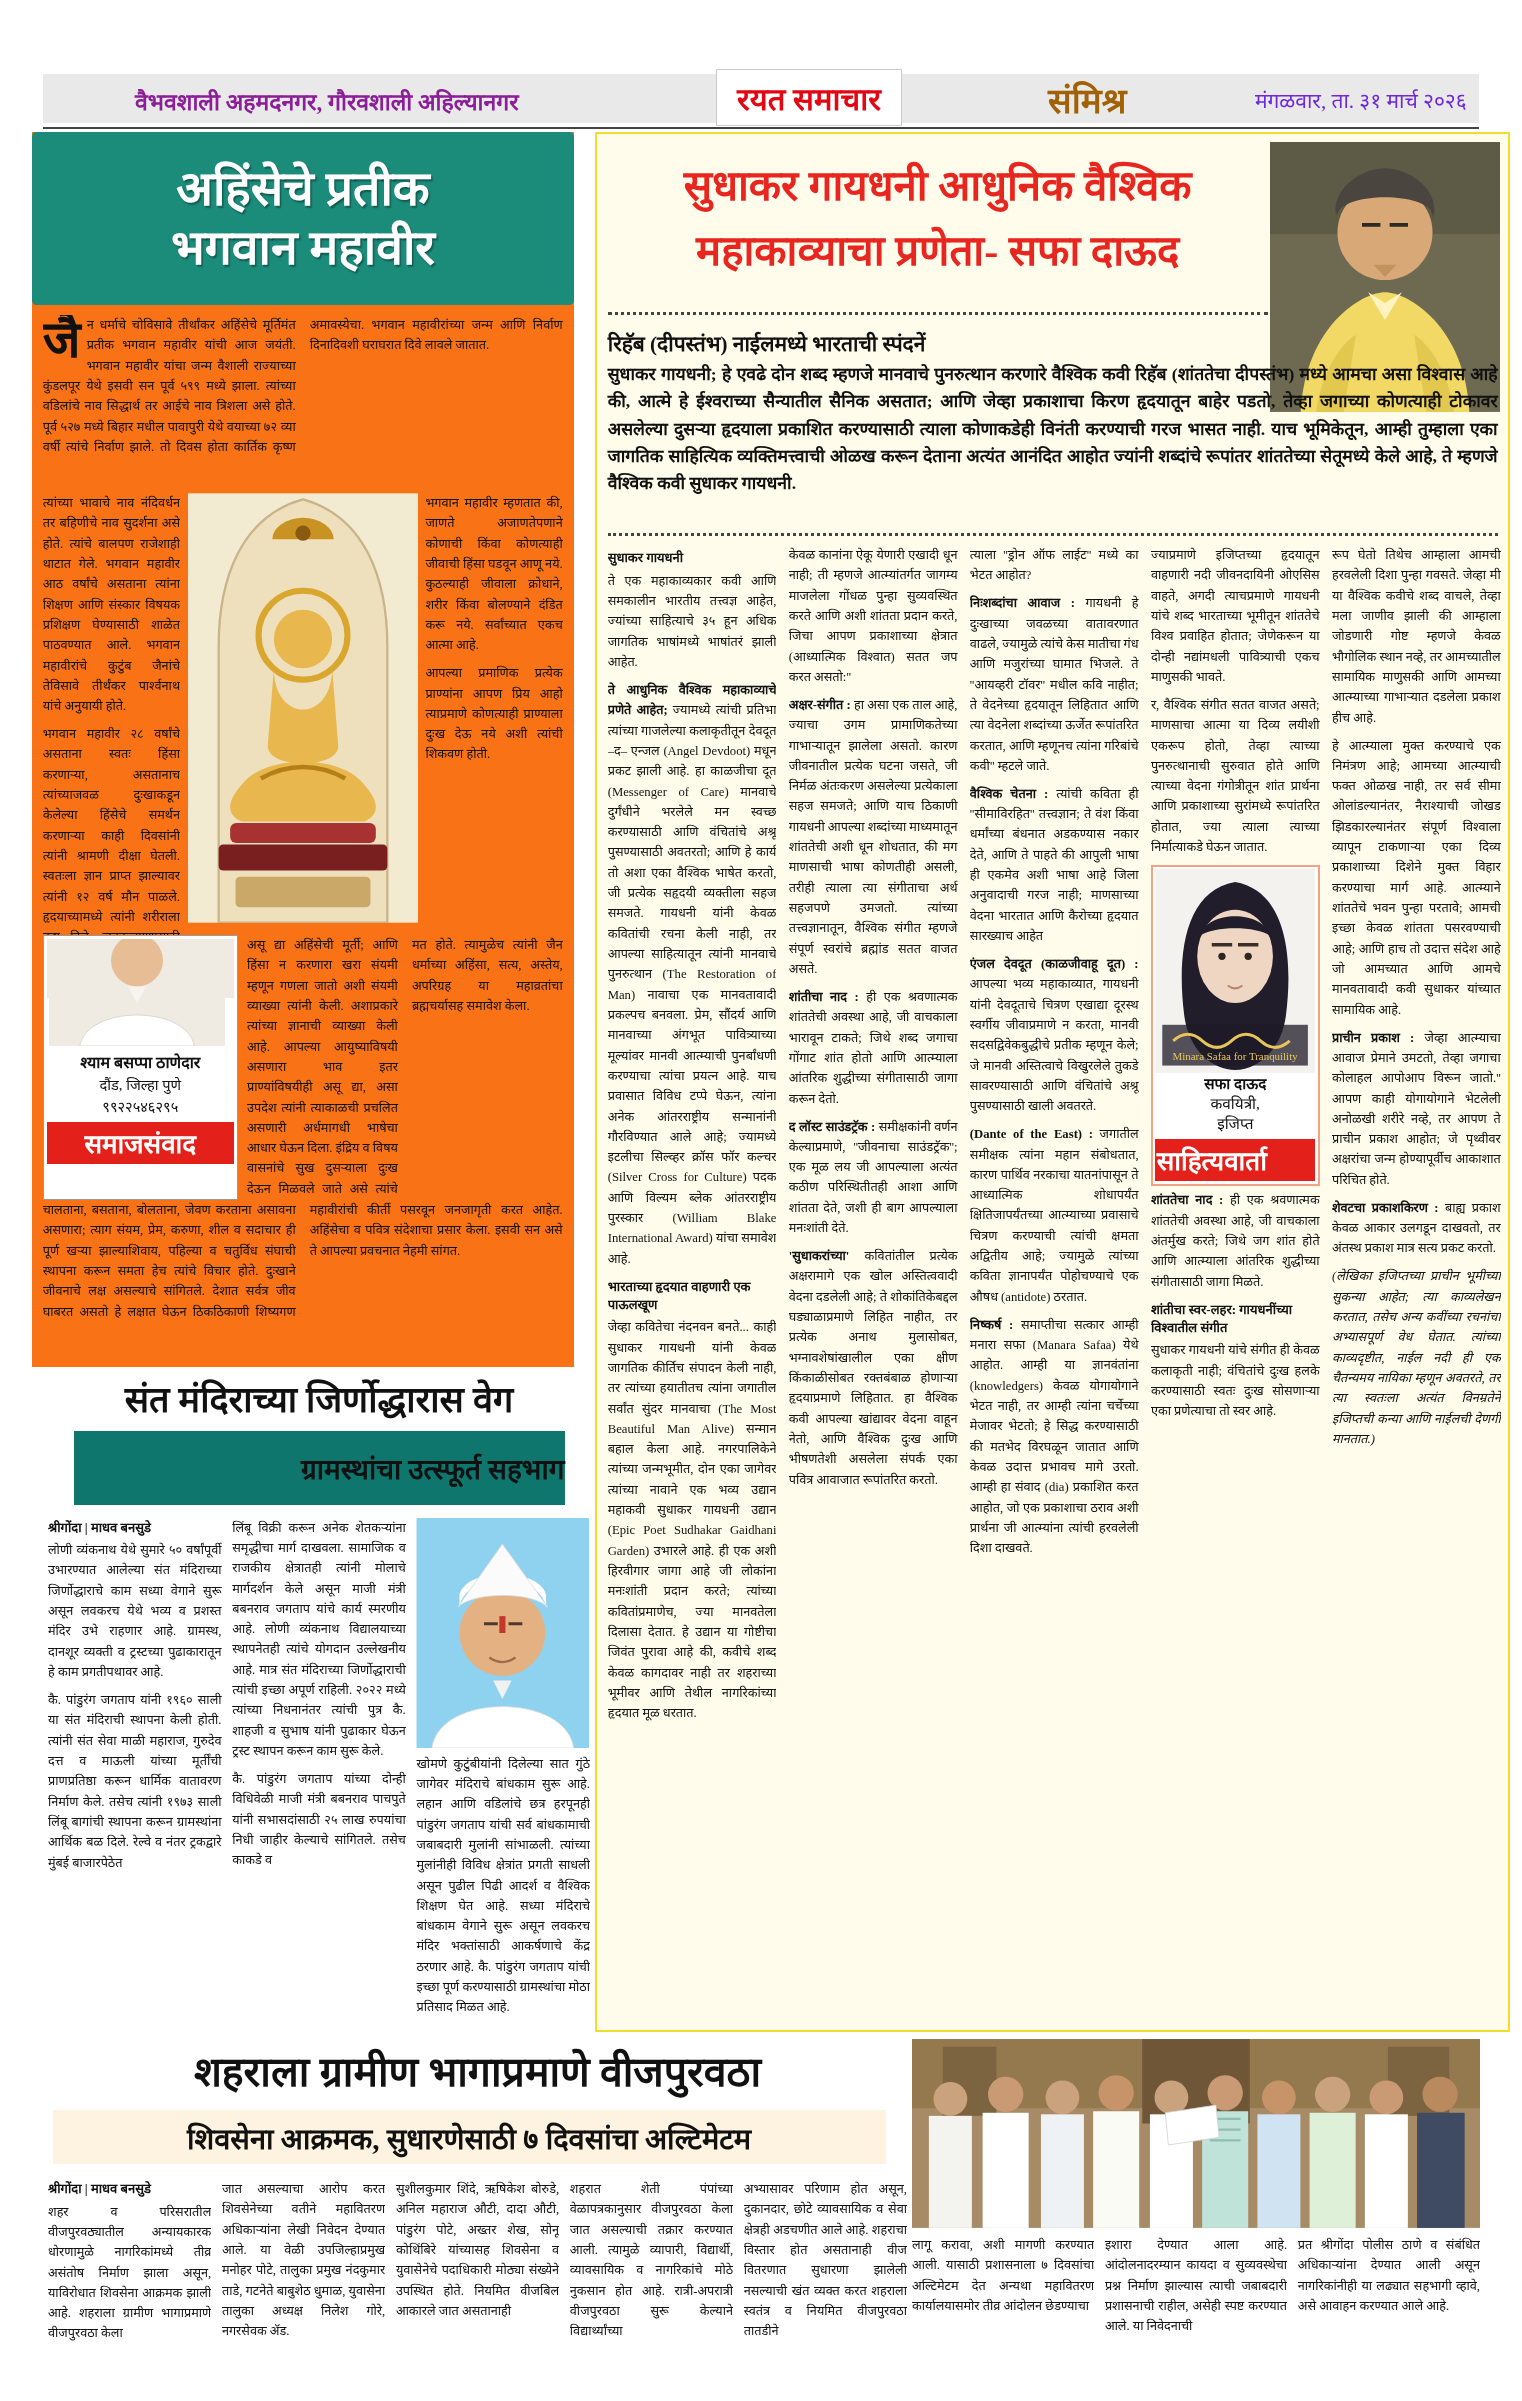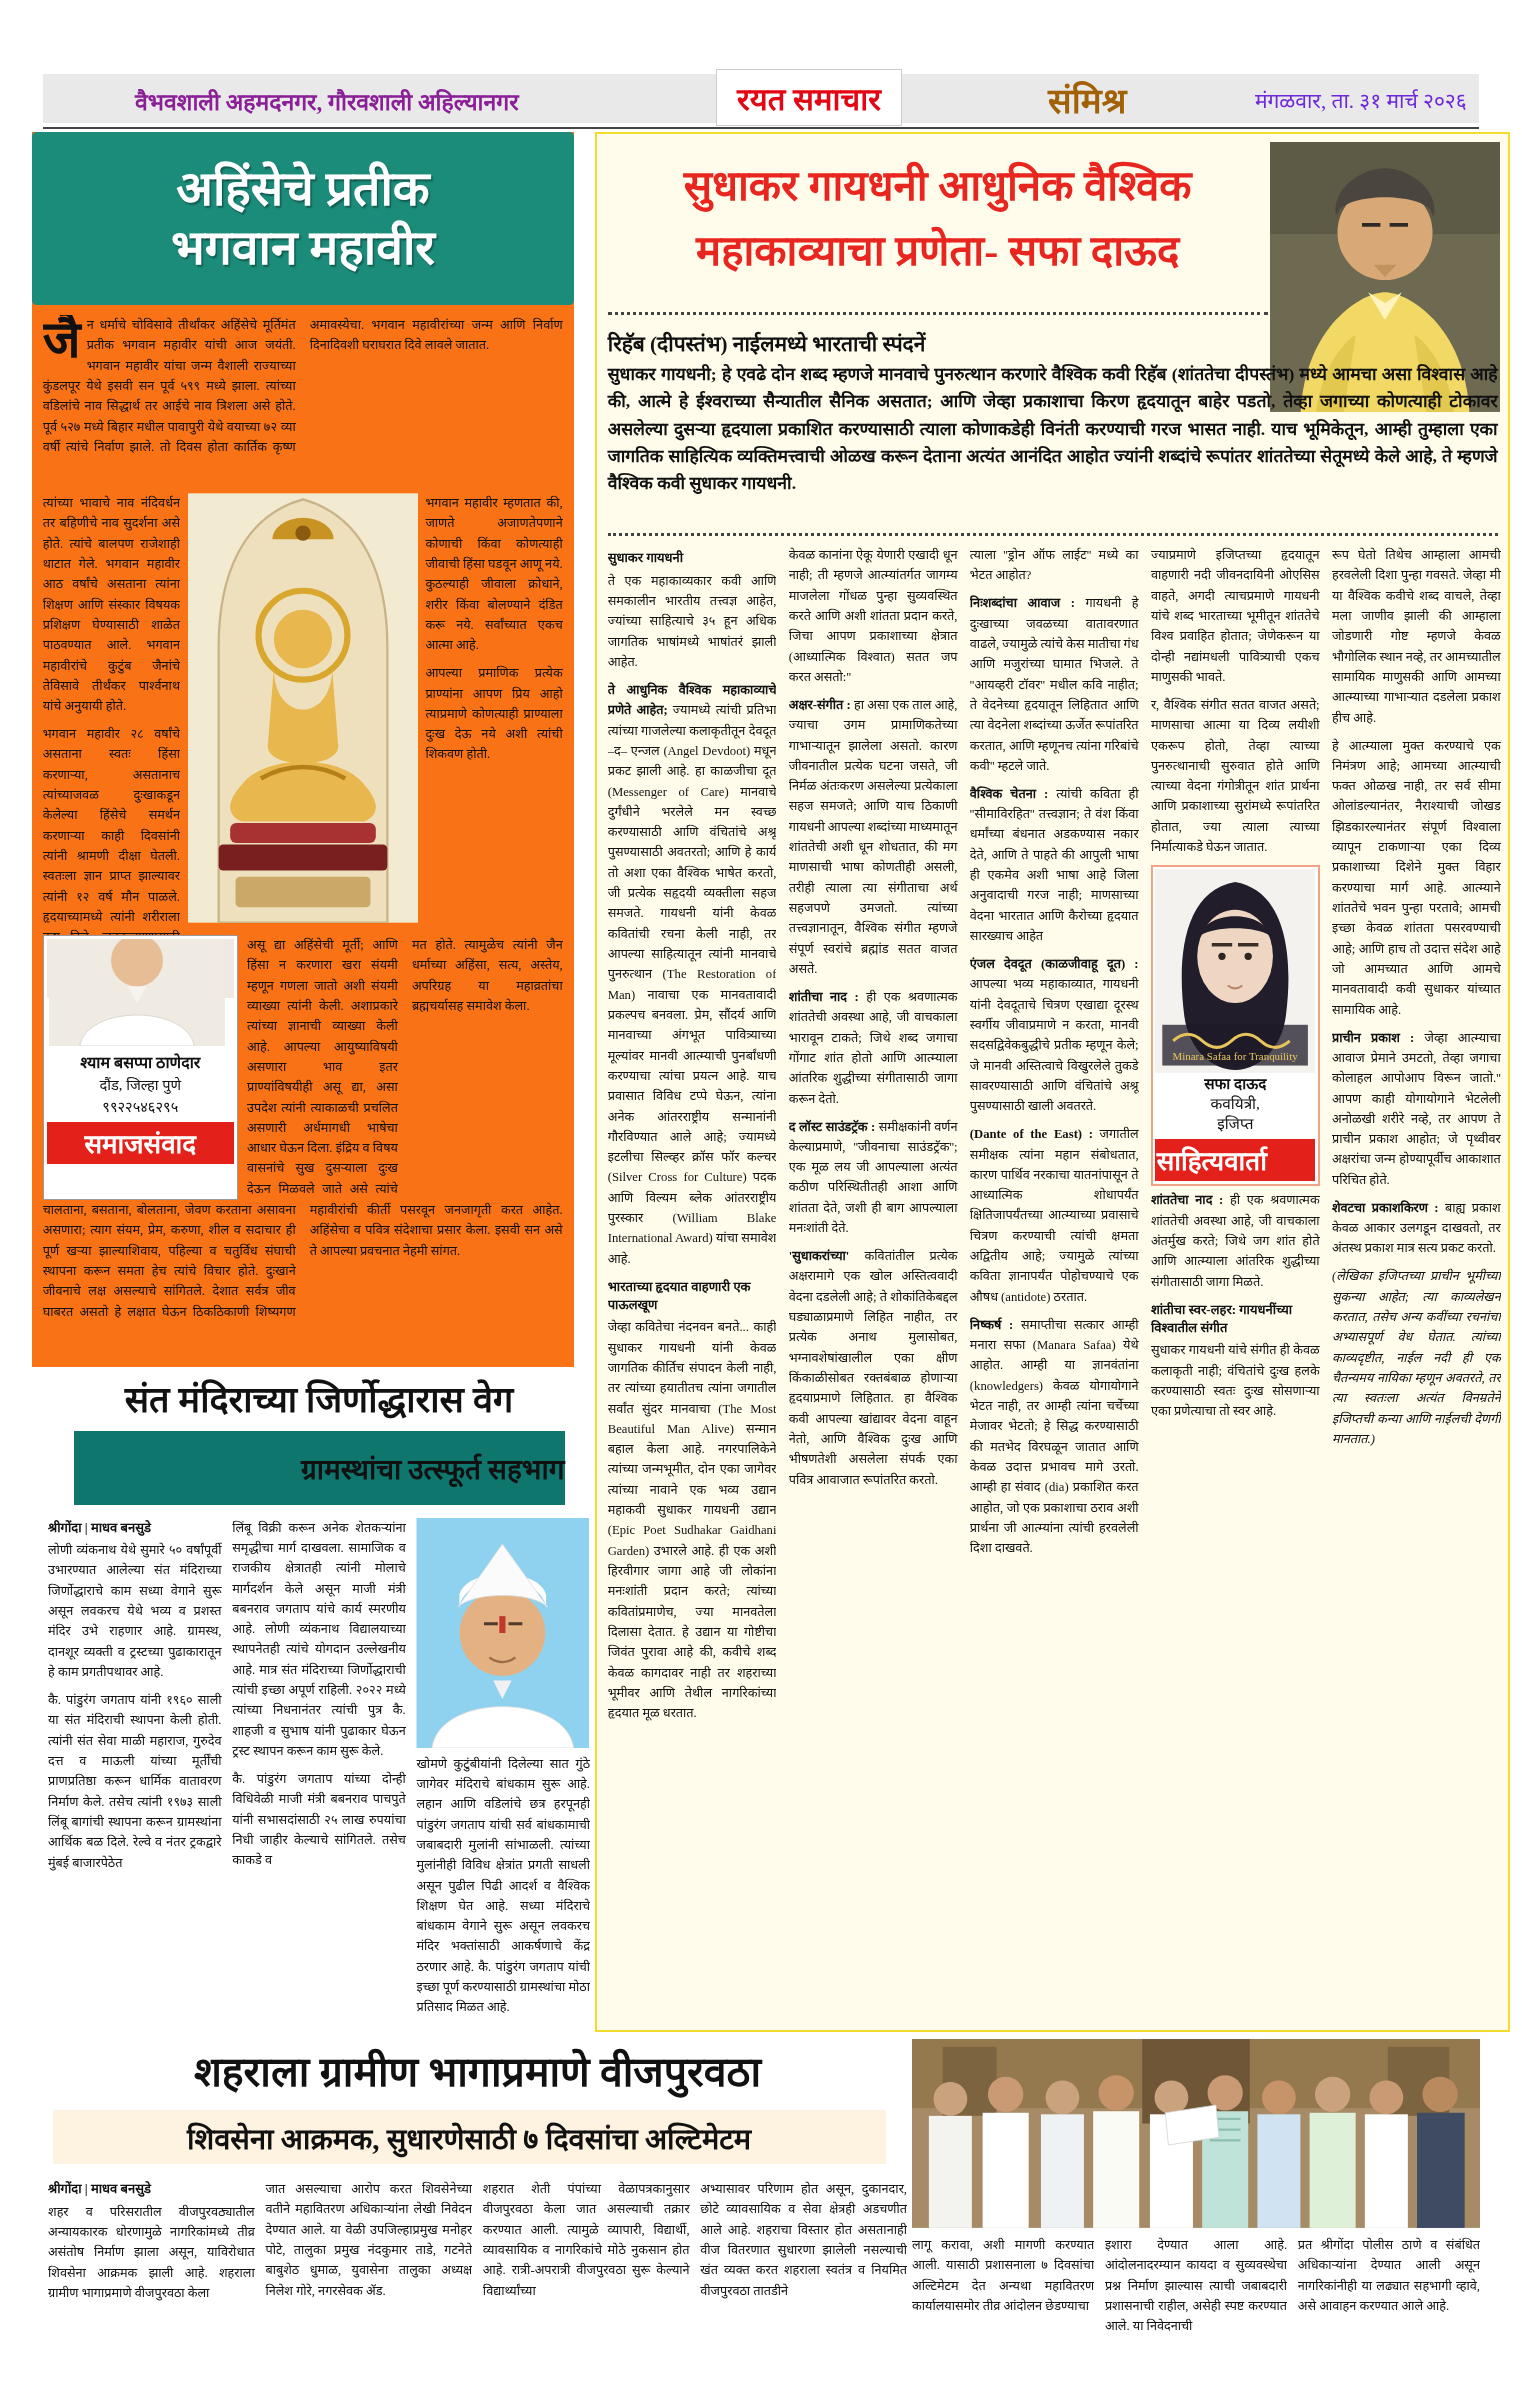--- a/index.html
+++ b/index.html
@@ -304,20 +304,23 @@
       <div class="p-col">
         <div class="byline">श्रीगोंदा | माधव बनसुडे</div>
         <div>
             <p>शहर व परिसरातील वीजपुरवठ्यातील अन्यायकारक धोरणामुळे नागरिकांमध्ये तीव्र असंतोष निर्माण झाला असून, याविरोधात शिवसेना आक्रमक झाली आहे. शहराला ग्रामीण भागाप्रमाणे वीजपुरवठा केला</p>
           </div>
       </div>
       <div class="p-col">
           <p>जात असल्याचा आरोप करत शिवसेनेच्या वतीने महावितरण अधिकाऱ्यांना लेखी निवेदन देण्यात आले. या वेळी उपजिल्हाप्रमुख मनोहर पोटे, तालुका प्रमुख नंदकुमार ताडे, गटनेते बाबुशेठ धुमाळ, युवासेना तालुका अध्यक्ष निलेश गोरे, नगरसेवक ॲड.</p>
         </div>
       <div class="p-col">
+          <p>सुशीलकुमार शिंदे, ऋषिकेश बोरुडे, अनिल महाराज औटी, दादा औटी, पांडुरंग पोटे, अख्तर शेख, सोनू कोथिंबिरे यांच्यासह शिवसेना व युवासेनेचे पदाधिकारी मोठ्या संख्येने उपस्थित होते. नियमित वीजबिल आकारले जात असतानाही</p>
+        </div>
+      <div class="p-col">
           <p>शहरात शेती पंपांच्या वेळापत्रकानुसार वीजपुरवठा केला जात असल्याची तक्रार करण्यात आली. त्यामुळे व्यापारी, विद्यार्थी, व्यावसायिक व नागरिकांचे मोठे नुकसान होत आहे. रात्री-अपरात्री वीजपुरवठा सुरू केल्याने विद्यार्थ्यांच्या</p>
         </div>
       <div class="p-col">
           <p>अभ्यासावर परिणाम होत असून, दुकानदार, छोटे व्यावसायिक व सेवा क्षेत्रही अडचणीत आले आहे. शहराचा विस्तार होत असतानाही वीज वितरणात सुधारणा झालेली नसल्याची खंत व्यक्त करत शहराला स्वतंत्र व नियमित वीजपुरवठा तातडीने</p>
         </div>
     </div>
     <div class="p-colsR">
       <div class="p-col">
           <p>लागू करावा, अशी मागणी करण्यात आली. यासाठी प्रशासनाला ७ दिवसांचा अल्टिमेटम देत अन्यथा महावितरण कार्यालयासमोर तीव्र आंदोलन छेडण्याचा</p>
         </div>

